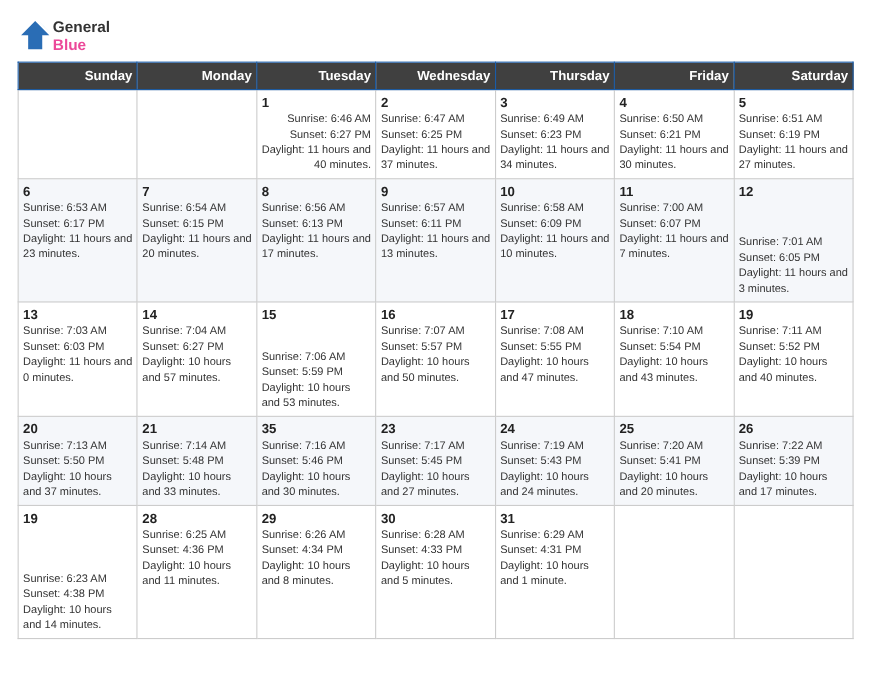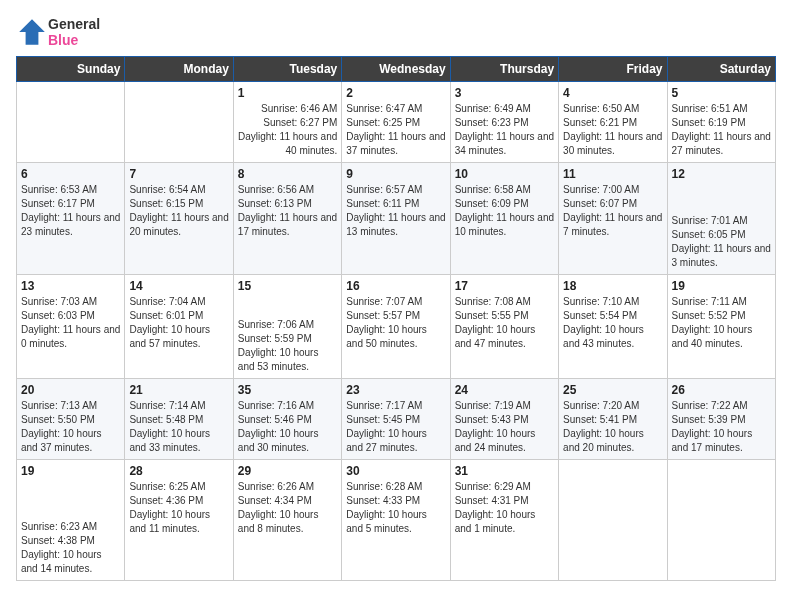--- a/index.html
+++ b/index.html
@@ -203,21 +203,21 @@
       <tr>
         <td>
           <span class="day-number">13</span>
           <div class="day-detail" style="white-space: pre-line;">Sunrise: 7:03 AM
 Sunset: 6:03 PM
 Daylight: 11 hours and 0 minutes.</div>
         </td>
         <td>
           <span class="day-number">14</span>
           <div class="day-detail" style="white-space: pre-line;">Sunrise: 7:04 AM
-Sunset: 6:01 PM
+Sunset: 6:27 PM
 Daylight: 10 hours and 57 minutes.</div>
         </td>
         <td>
           <span class="day-number">15</span>
           <div class="day-detail" style="white-space: pre-line; margin-top: 25px;">Sunrise: 7:06 AM
 Sunset: 5:59 PM
 Daylight: 10 hours and 53 minutes.</div>
         </td>
         <td>
           <span class="day-number">16</span>

